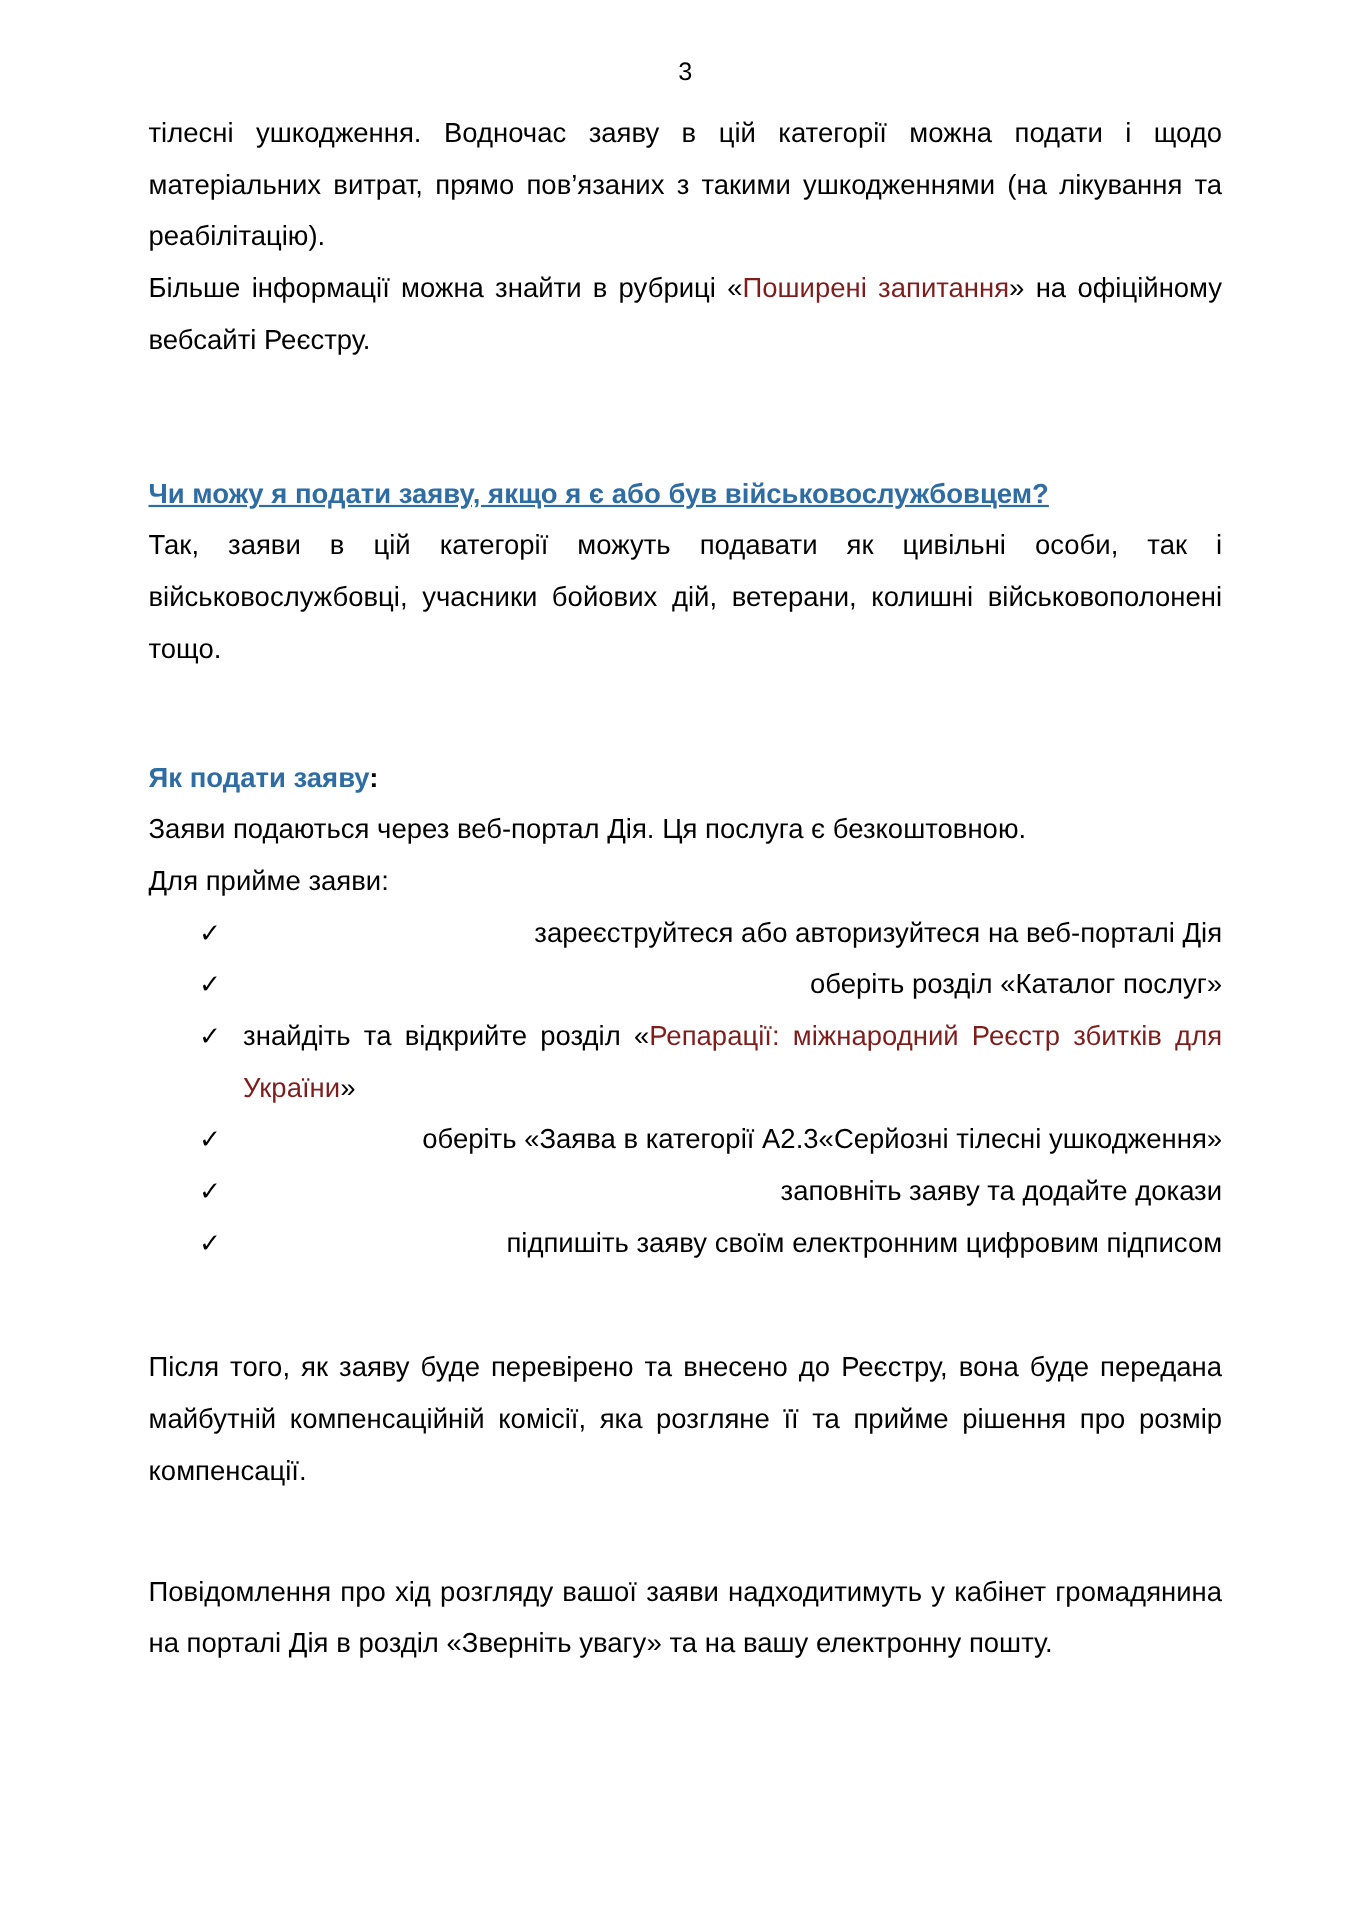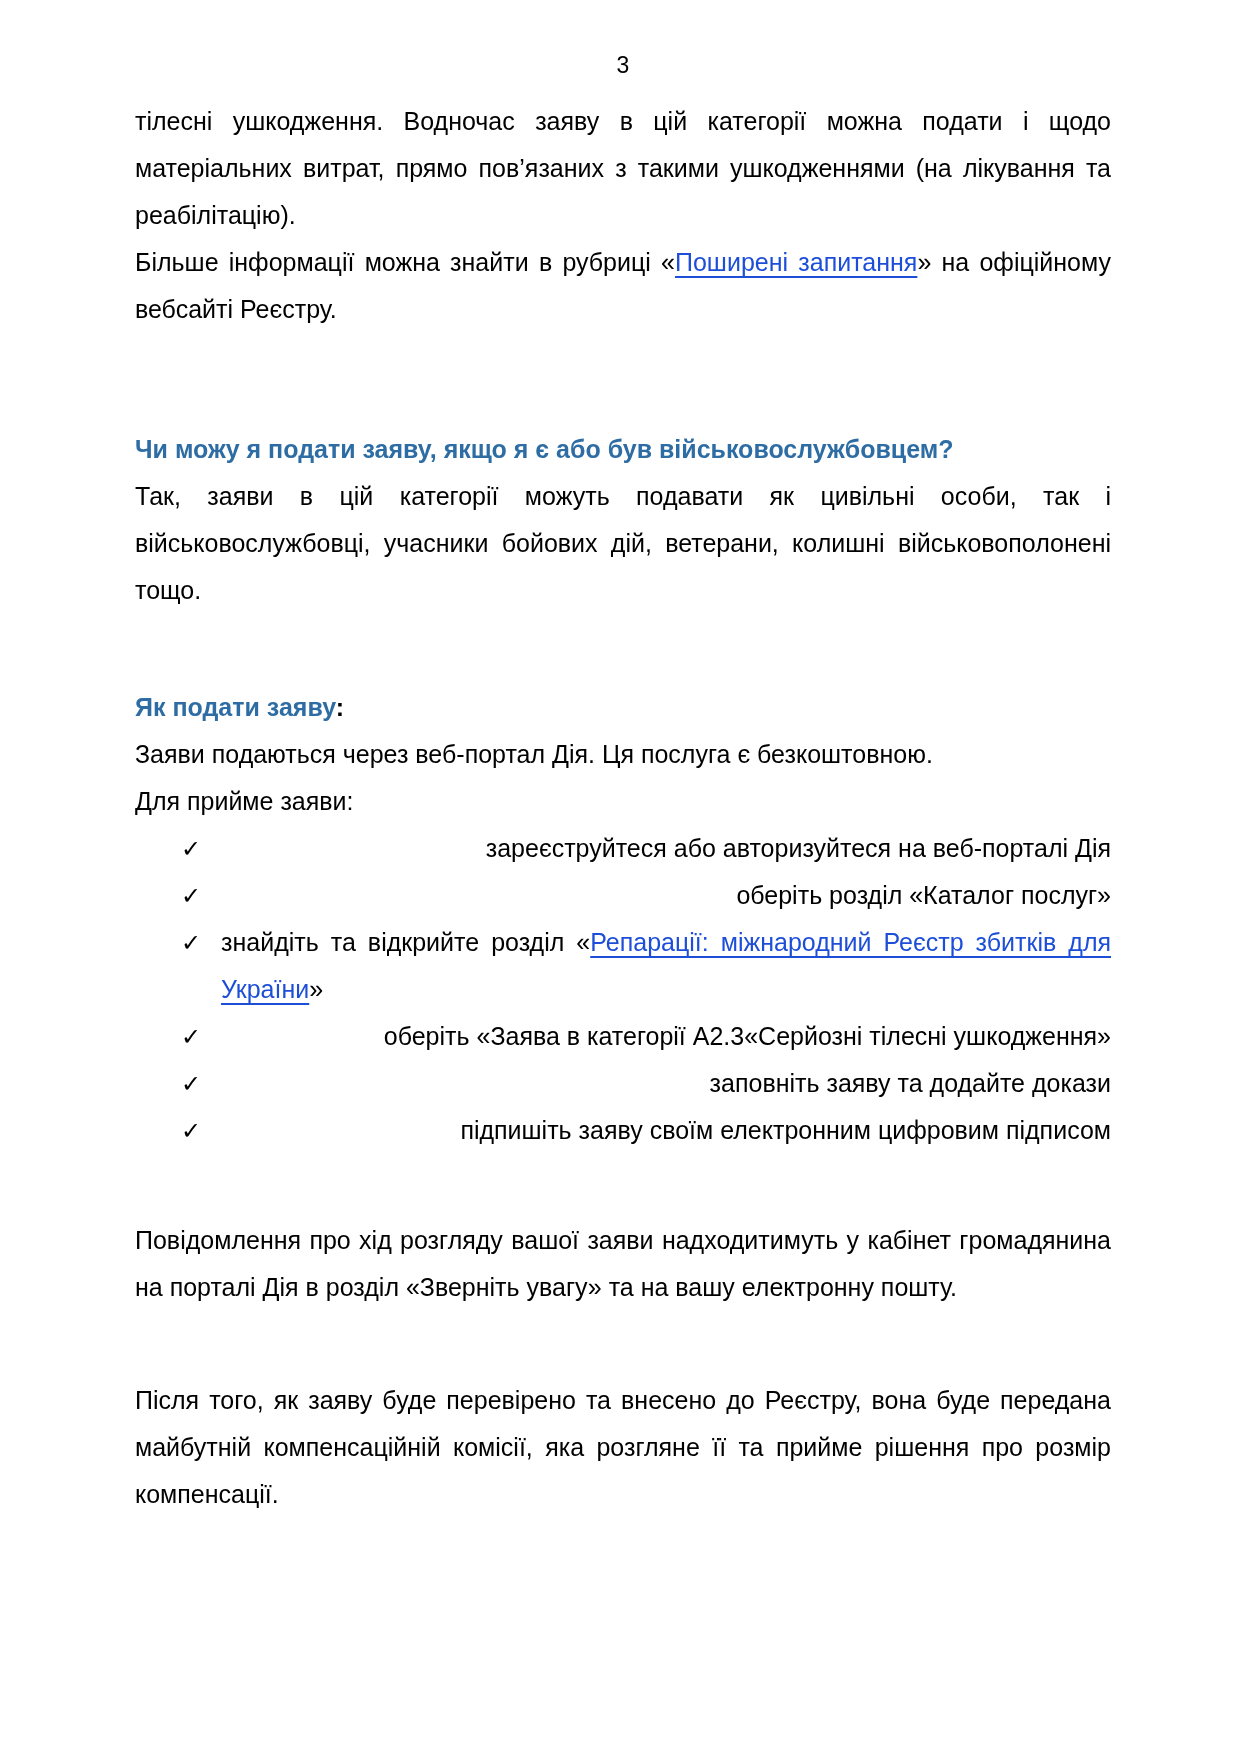--- a/index.html
+++ b/index.html
@@ -35,27 +35,26 @@
   .p.left { text-align: center; }
   .h {
     font-size: 25px;
     line-height: 47px;
     margin: 0;
     font-weight: bold;
     color: #2E6DA4;
     text-align: left;
   }
   .h .colon { color: #000000; }
-  .gap-lg { margin-top: 93px; }
+  .gap-lg { margin-top: 93px; text-decoration: underline; }
   .gap-md { margin-top: 70px; }
   .gap-p6 { margin-top: 66px; }
   .gap-p7 { margin-top: 63px; }
   .link {
-    color: #1d4ed8;
-    text-decoration: underline;
+    color: #7f1d1d;
     text-underline-offset: 5px;
     cursor: pointer;
   }
   .bullets { margin: 0; }
   .bullet {
     display: flex;
     align-items: flex-start;
     font-size: 25px;
     line-height: 47px;
   }
@@ -122,18 +121,18 @@
         <span class="btext">заповніть заяву та додайте докази</span>
       </div>
 
       <div class="bullet">
         <span class="mark">✓</span>
         <span class="btext">підпишіть заяву своїм електронним цифровим підписом</span>
       </div>
 
     </div>
 
+    <p class="p gap-p6">Після того, як заяву буде перевірено та внесено до Реєстру, вона буде передана майбутній компенсаційній комісії, яка розгляне її та прийме рішення про розмір компенсації.</p>
+
     <p class="p gap-p7">Повідомлення про хід розгляду вашої заяви надходитимуть у кабінет громадянина на порталі Дія в розділ «Зверніть увагу» та на вашу електронну пошту.</p>
-
-    <p class="p gap-p6">Після того, як заяву буде перевірено та внесено до Реєстру, вона буде передана майбутній компенсаційній комісії, яка розгляне її та прийме рішення про розмір компенсації.</p>
 
   </div>
 </div>
 
 </body></html>

